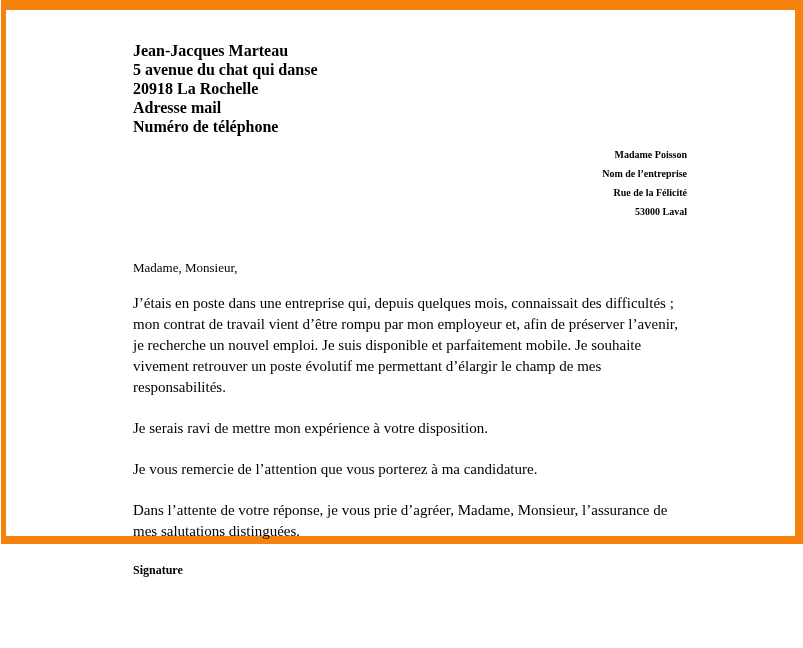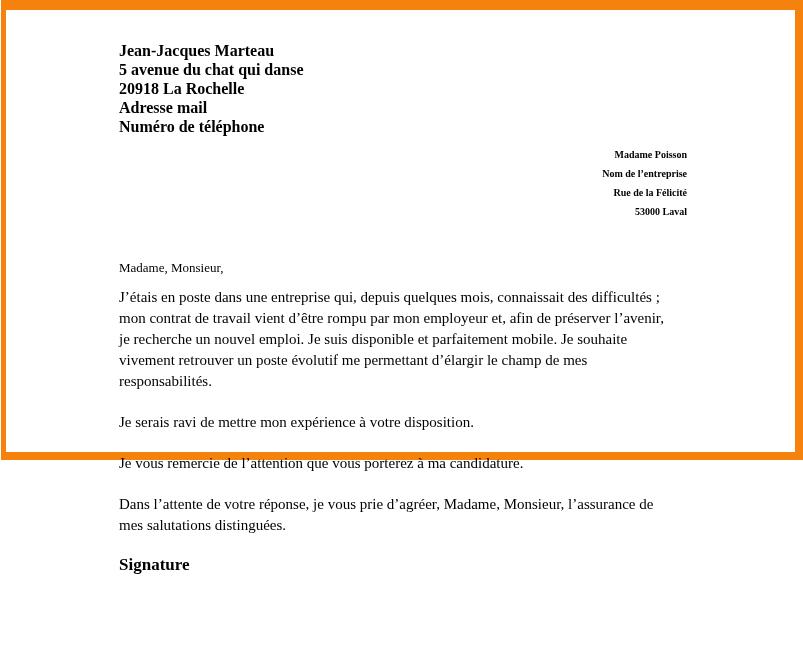--- a/index.html
+++ b/index.html
@@ -10,26 +10,27 @@
     background: #ffffff;
     font-family: "Liberation Serif", "DejaVu Serif", serif;
     color: #000000;
     overflow: hidden;
   }
   .frame {
     position: absolute;
     left: 1px;
     top: 0;
     width: 802px;
-    height: 460px;
+    height: 544px;
     box-sizing: border-box;
     border-style: solid;
     border-color: var(--accent, #F5820D);
     border-width: 10px 8px 8px 5px;
     background: #ffffff;
+    padding-left: 14px;
   }
   .letter {
     box-sizing: border-box;
     width: 100%;
     height: 100%;
     padding: 31px 108px 0 113px;
   }
   .sender {
     font-weight: bold;
     font-size: 16px;
@@ -54,25 +55,25 @@
     font-size: 13px;
     line-height: 21px;
     margin-top: 36px;
   }
   .body-text p {
     font-size: 15px;
     line-height: 21px;
     margin: 0;
     max-width: 558px;
   }
-  .body-text p.first { margin-top: 9px; }
+  .body-text p.first { margin-top: 15px; }
   .body-text p + p { margin-top: 20px; }
   .signature {
     font-weight: bold;
-    font-size: 17px;
+    font-size: 12px;
     line-height: 19px;
     margin-top: 19px;
   }
 </style>
 </head>
 <body>
 
 <div class="frame">
   <div class="letter">
 

